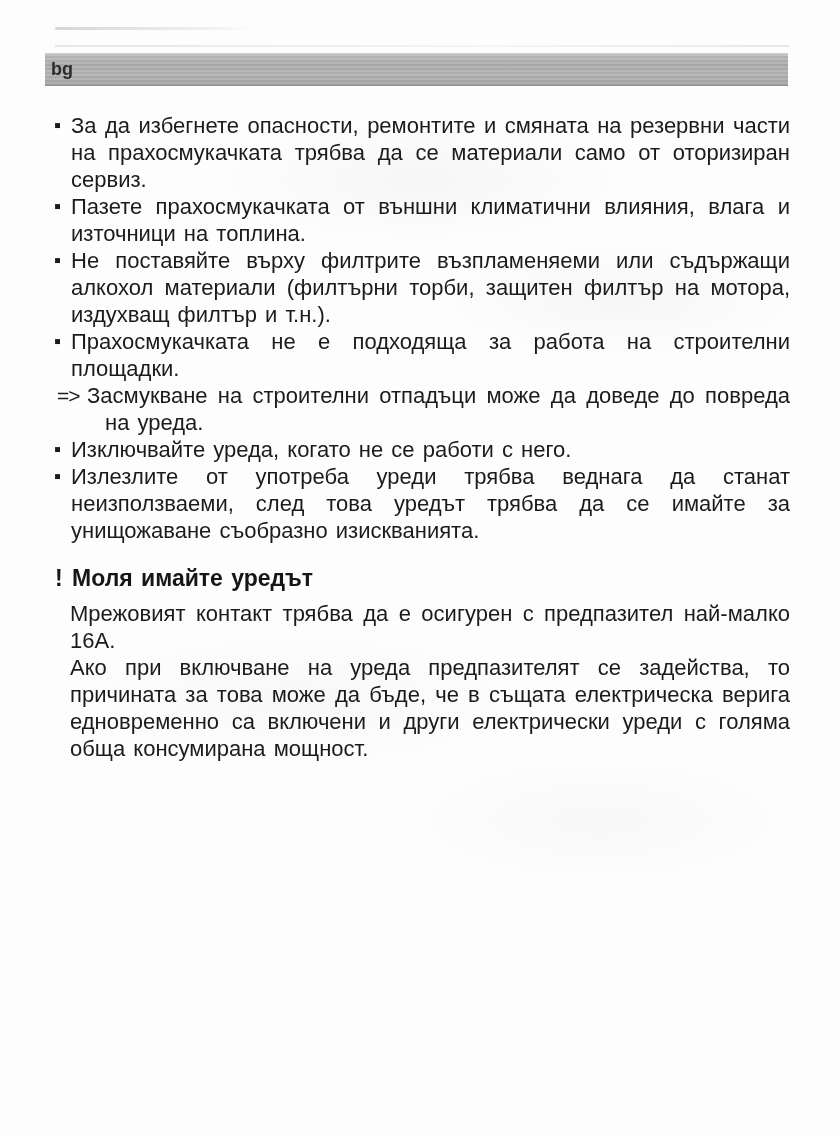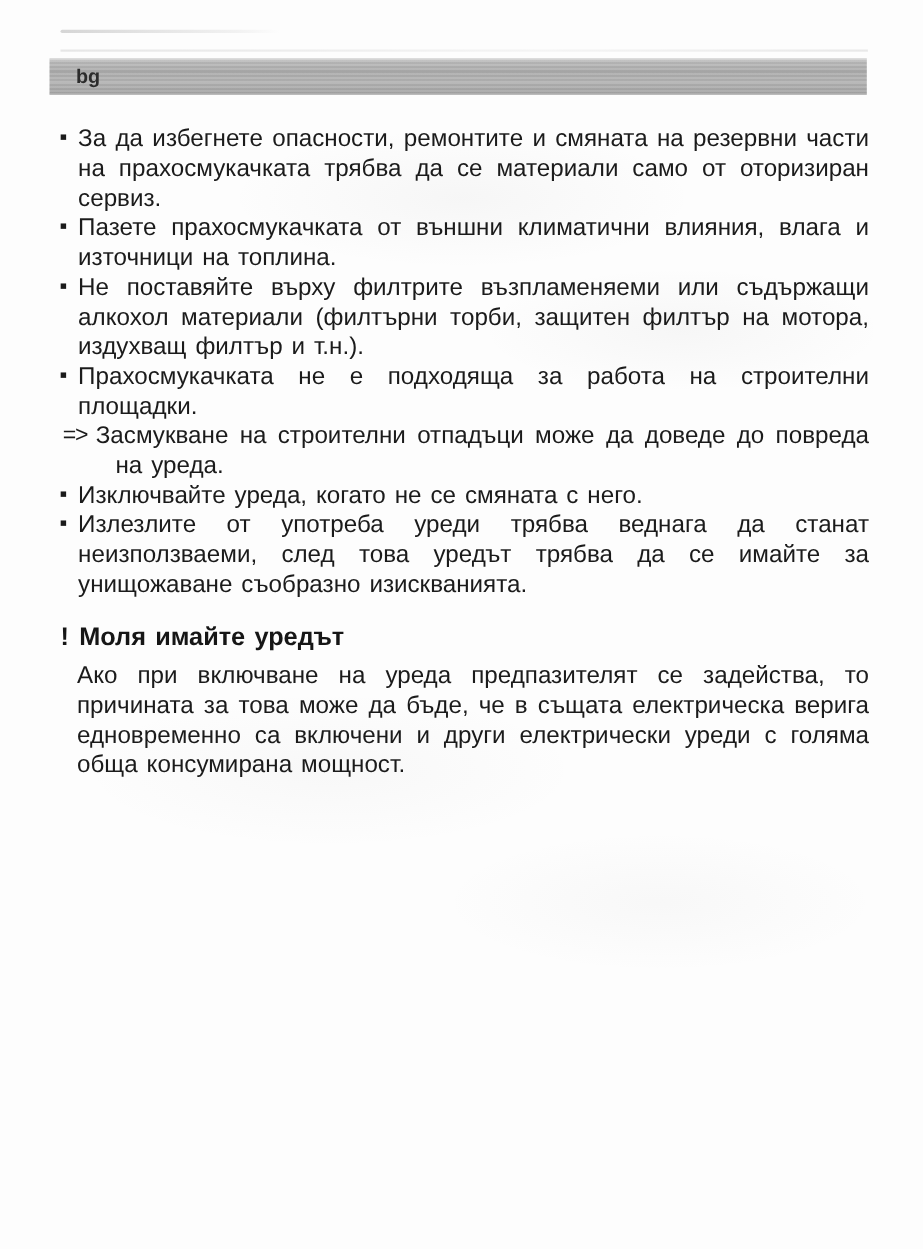--- a/index.html
+++ b/index.html
@@ -46,21 +46,21 @@
     width: 743px; height: 33px;
     background:
       repeating-linear-gradient(180deg, rgba(255,255,255,0.06) 0 2px, rgba(0,0,0,0.05) 2px 4px),
       linear-gradient(180deg, #c0c0c0, #aeaeae 35%, #b6b6b6 65%, #a7a7a7);
     border-top: 1px solid #cdcdcd;
     border-bottom: 1px solid #909090;
     box-sizing: border-box;
   }
   .lang-bar .lang-label {
     display: inline-block;
-    padding-left: 24px;
+    padding-left: 6px;
     line-height: 31px;
     font-size: 18px;
     font-weight: bold;
     color: #2c2c2c;
   }
   
   .content {
     position: absolute;
     left: 55px; top: 112px;
     width: 735px;
@@ -149,30 +149,31 @@
     <span class="bullet-marker">▪</span>
     <span>Прахосмукачката не е подходяща за работа на строителни площадки.</span>
   </div>
   <div class="sub-item">
     <span class="sub-marker">=&gt;</span>
     <span>Засмукване на строителни отпадъци може да доведе до повреда на уреда.</span>
   </div>
 
   <div class="bullet-item">
     <span class="bullet-marker">▪</span>
-    <span>Изключвайте уреда, когато не се смяната с него.</span>
+    <span>Изключвайте уреда, когато не се работи с него.</span>
   </div>
 
   <div class="bullet-item">
     <span class="bullet-marker">▪</span>
     <span>Излезлите от употреба уреди трябва веднага да станат неизползваеми, след това уредът трябва да се имайте за унищожаване съобразно изискванията.</span>
   </div>
 
   <div class="note-title">
     <span class="note-marker">!</span>
     <span>Моля имайте уредът</span>
   </div>
 
   <div class="note-body">
+    <p class="note-paragraph">Мрежовият контакт трябва да е осигурен с предпазител най-малко 16А.</p>
     <p class="note-paragraph">Ако при включване на уреда предпазителят се задейства, то причината за това може да бъде, че в същата електрическа верига едновременно са включени и други електрически уреди с голяма обща консумирана мощност.</p>
   </div>
 
 </div>
 
 </body></html>

